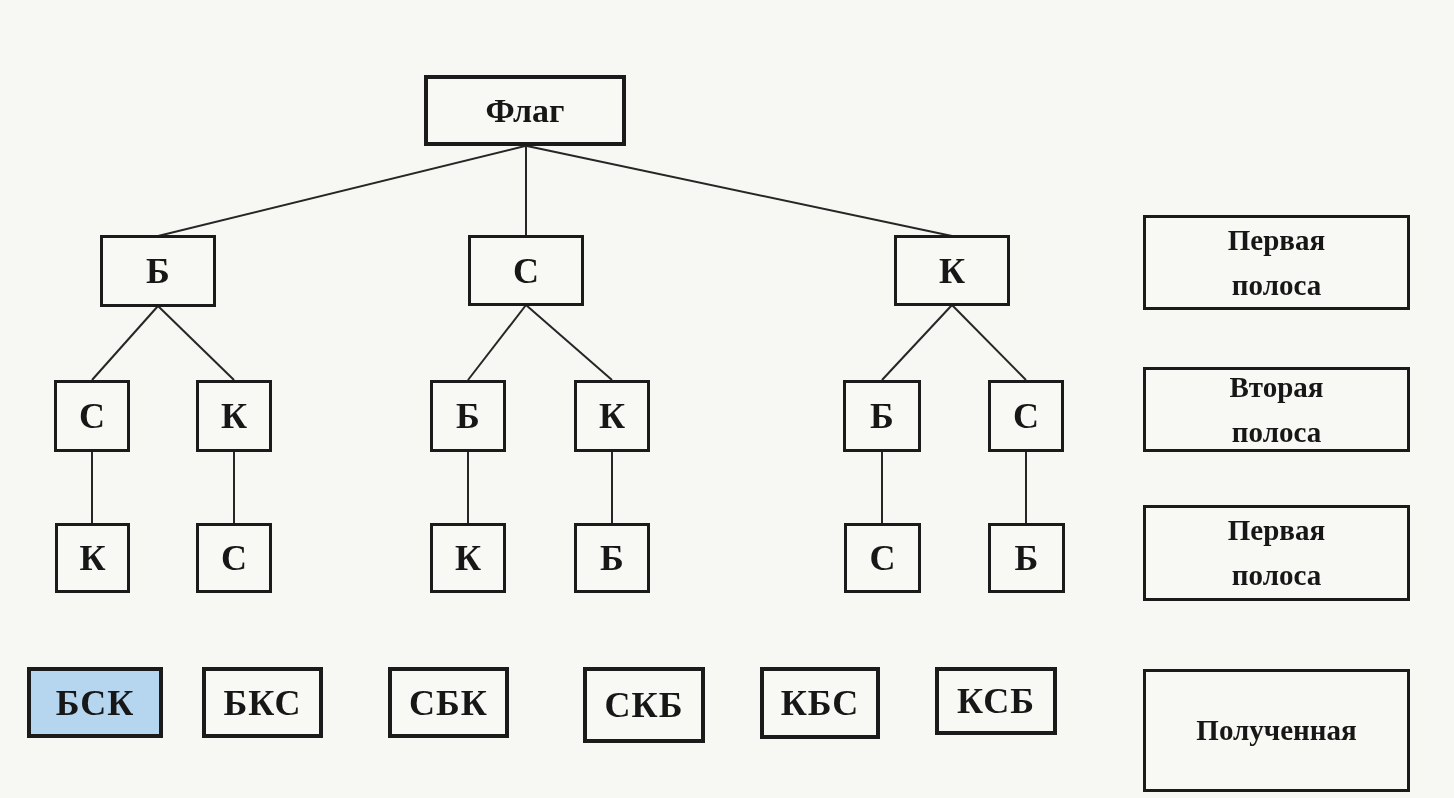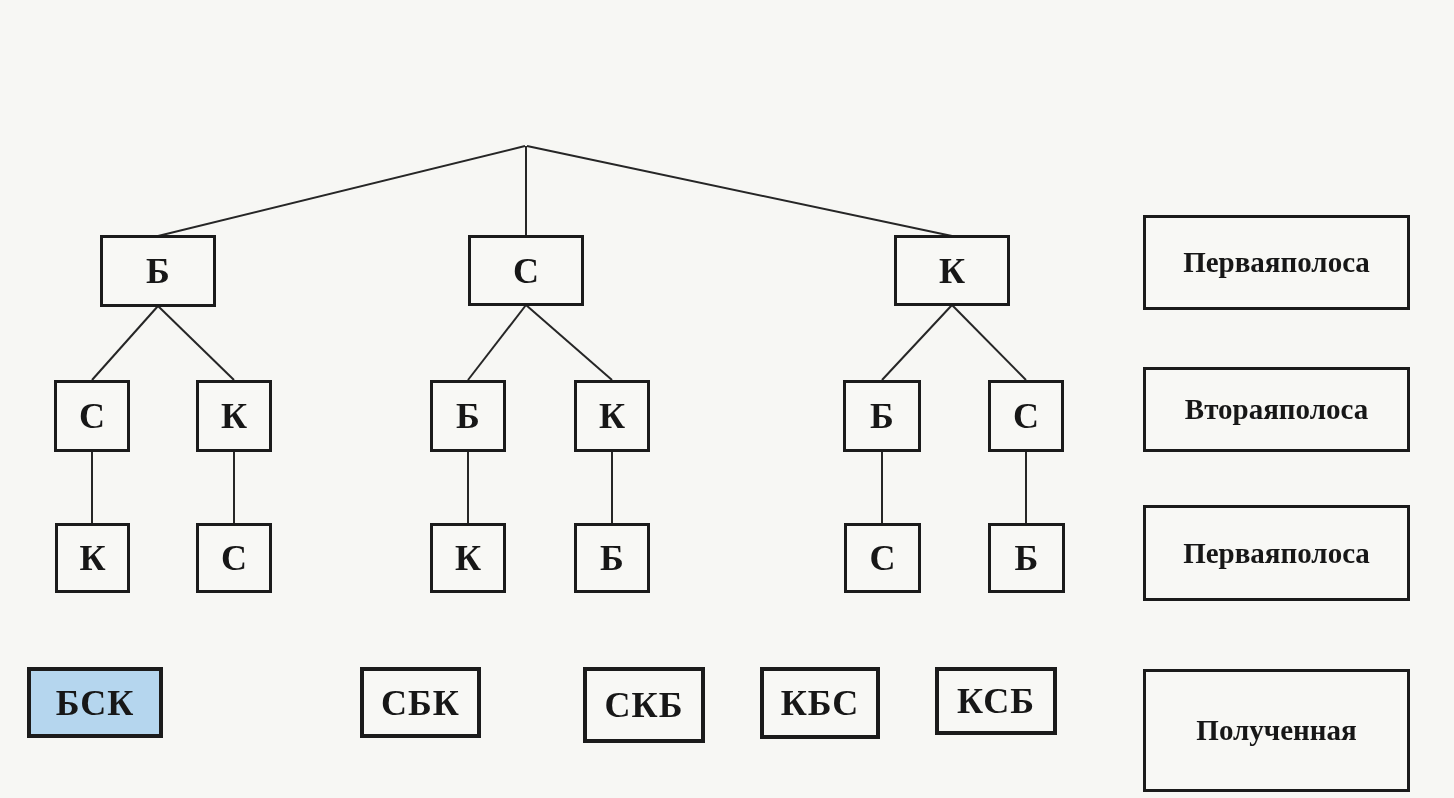--- a/index.html
+++ b/index.html
@@ -17,21 +17,21 @@
     display:flex; align-items:center; justify-content:center;
     font-weight:600;
   }
   .root-node  { border-width:4px; font-size:34px; }
   .stripe1    { font-size:36px; }
   .stripe2    { font-size:36px; }
   .stripe3    { font-size:36px; }
   .combo      { border-width:4px; font-size:36px; font-weight:700; letter-spacing:1px; }
   .combo.highlighted { background:#b5d6ee; }
   .side-label {
-    flex-direction:row; text-align:center;
+    flex-direction:column; text-align:center;
     font-size:29px; line-height:1.55; border-width:3px;
   }
 </style>
 </head>
 <body>
 
 <div class="canvas">
 
   <svg class="connectors" viewBox="0 0 1454 798" xmlns="http://www.w3.org/2000/svg">
     <g stroke="#262626" stroke-width="2" fill="none">
@@ -49,20 +49,23 @@
 
       <line x1="92" y1="451" x2="92" y2="523"></line>
       <line x1="234" y1="451" x2="234" y2="523"></line>
       <line x1="468" y1="451" x2="468" y2="523"></line>
       <line x1="612" y1="451" x2="612" y2="523"></line>
       <line x1="882" y1="451" x2="882" y2="523"></line>
       <line x1="1026" y1="451" x2="1026" y2="523"></line>
     </g>
   </svg>
 
+  <div class="box root-node" style="left:424px;top:75px;width:202px;height:71px">
+    <span>Флаг</span>
+  </div>
 
   <div class="box stripe1" style="left:100px;top:235px;width:116px;height:72px">
     <span>Б</span>
   </div>
   <div class="box stripe1" style="left:468px;top:235px;width:116px;height:71px">
     <span>С</span>
   </div>
   <div class="box stripe1" style="left:894px;top:235px;width:116px;height:71px">
     <span>К</span>
   </div>
@@ -101,21 +104,24 @@
   <div class="box stripe3" style="left:844px;top:523px;width:77px;height:70px">
     <span>С</span>
   </div>
   <div class="box stripe3" style="left:988px;top:523px;width:77px;height:70px">
     <span>Б</span>
   </div>
 
   <div class="box combo highlighted" style="left:27px;top:667px;width:136px;height:71px">
     <span>БСК</span>
   </div>
-  <div class="box combo" style="left:360px;top:667px;width:121px;height:71px">
+  <div class="box combo" style="left:202px;top:667px;width:121px;height:71px">
+    <span>БКС</span>
+  </div>
+  <div class="box combo" style="left:388px;top:667px;width:121px;height:71px">
     <span>СБК</span>
   </div>
   <div class="box combo" style="left:583px;top:667px;width:122px;height:76px">
     <span>СКБ</span>
   </div>
   <div class="box combo" style="left:760px;top:667px;width:120px;height:72px">
     <span>КБС</span>
   </div>
   <div class="box combo" style="left:935px;top:667px;width:122px;height:68px">
     <span>КСБ</span>

